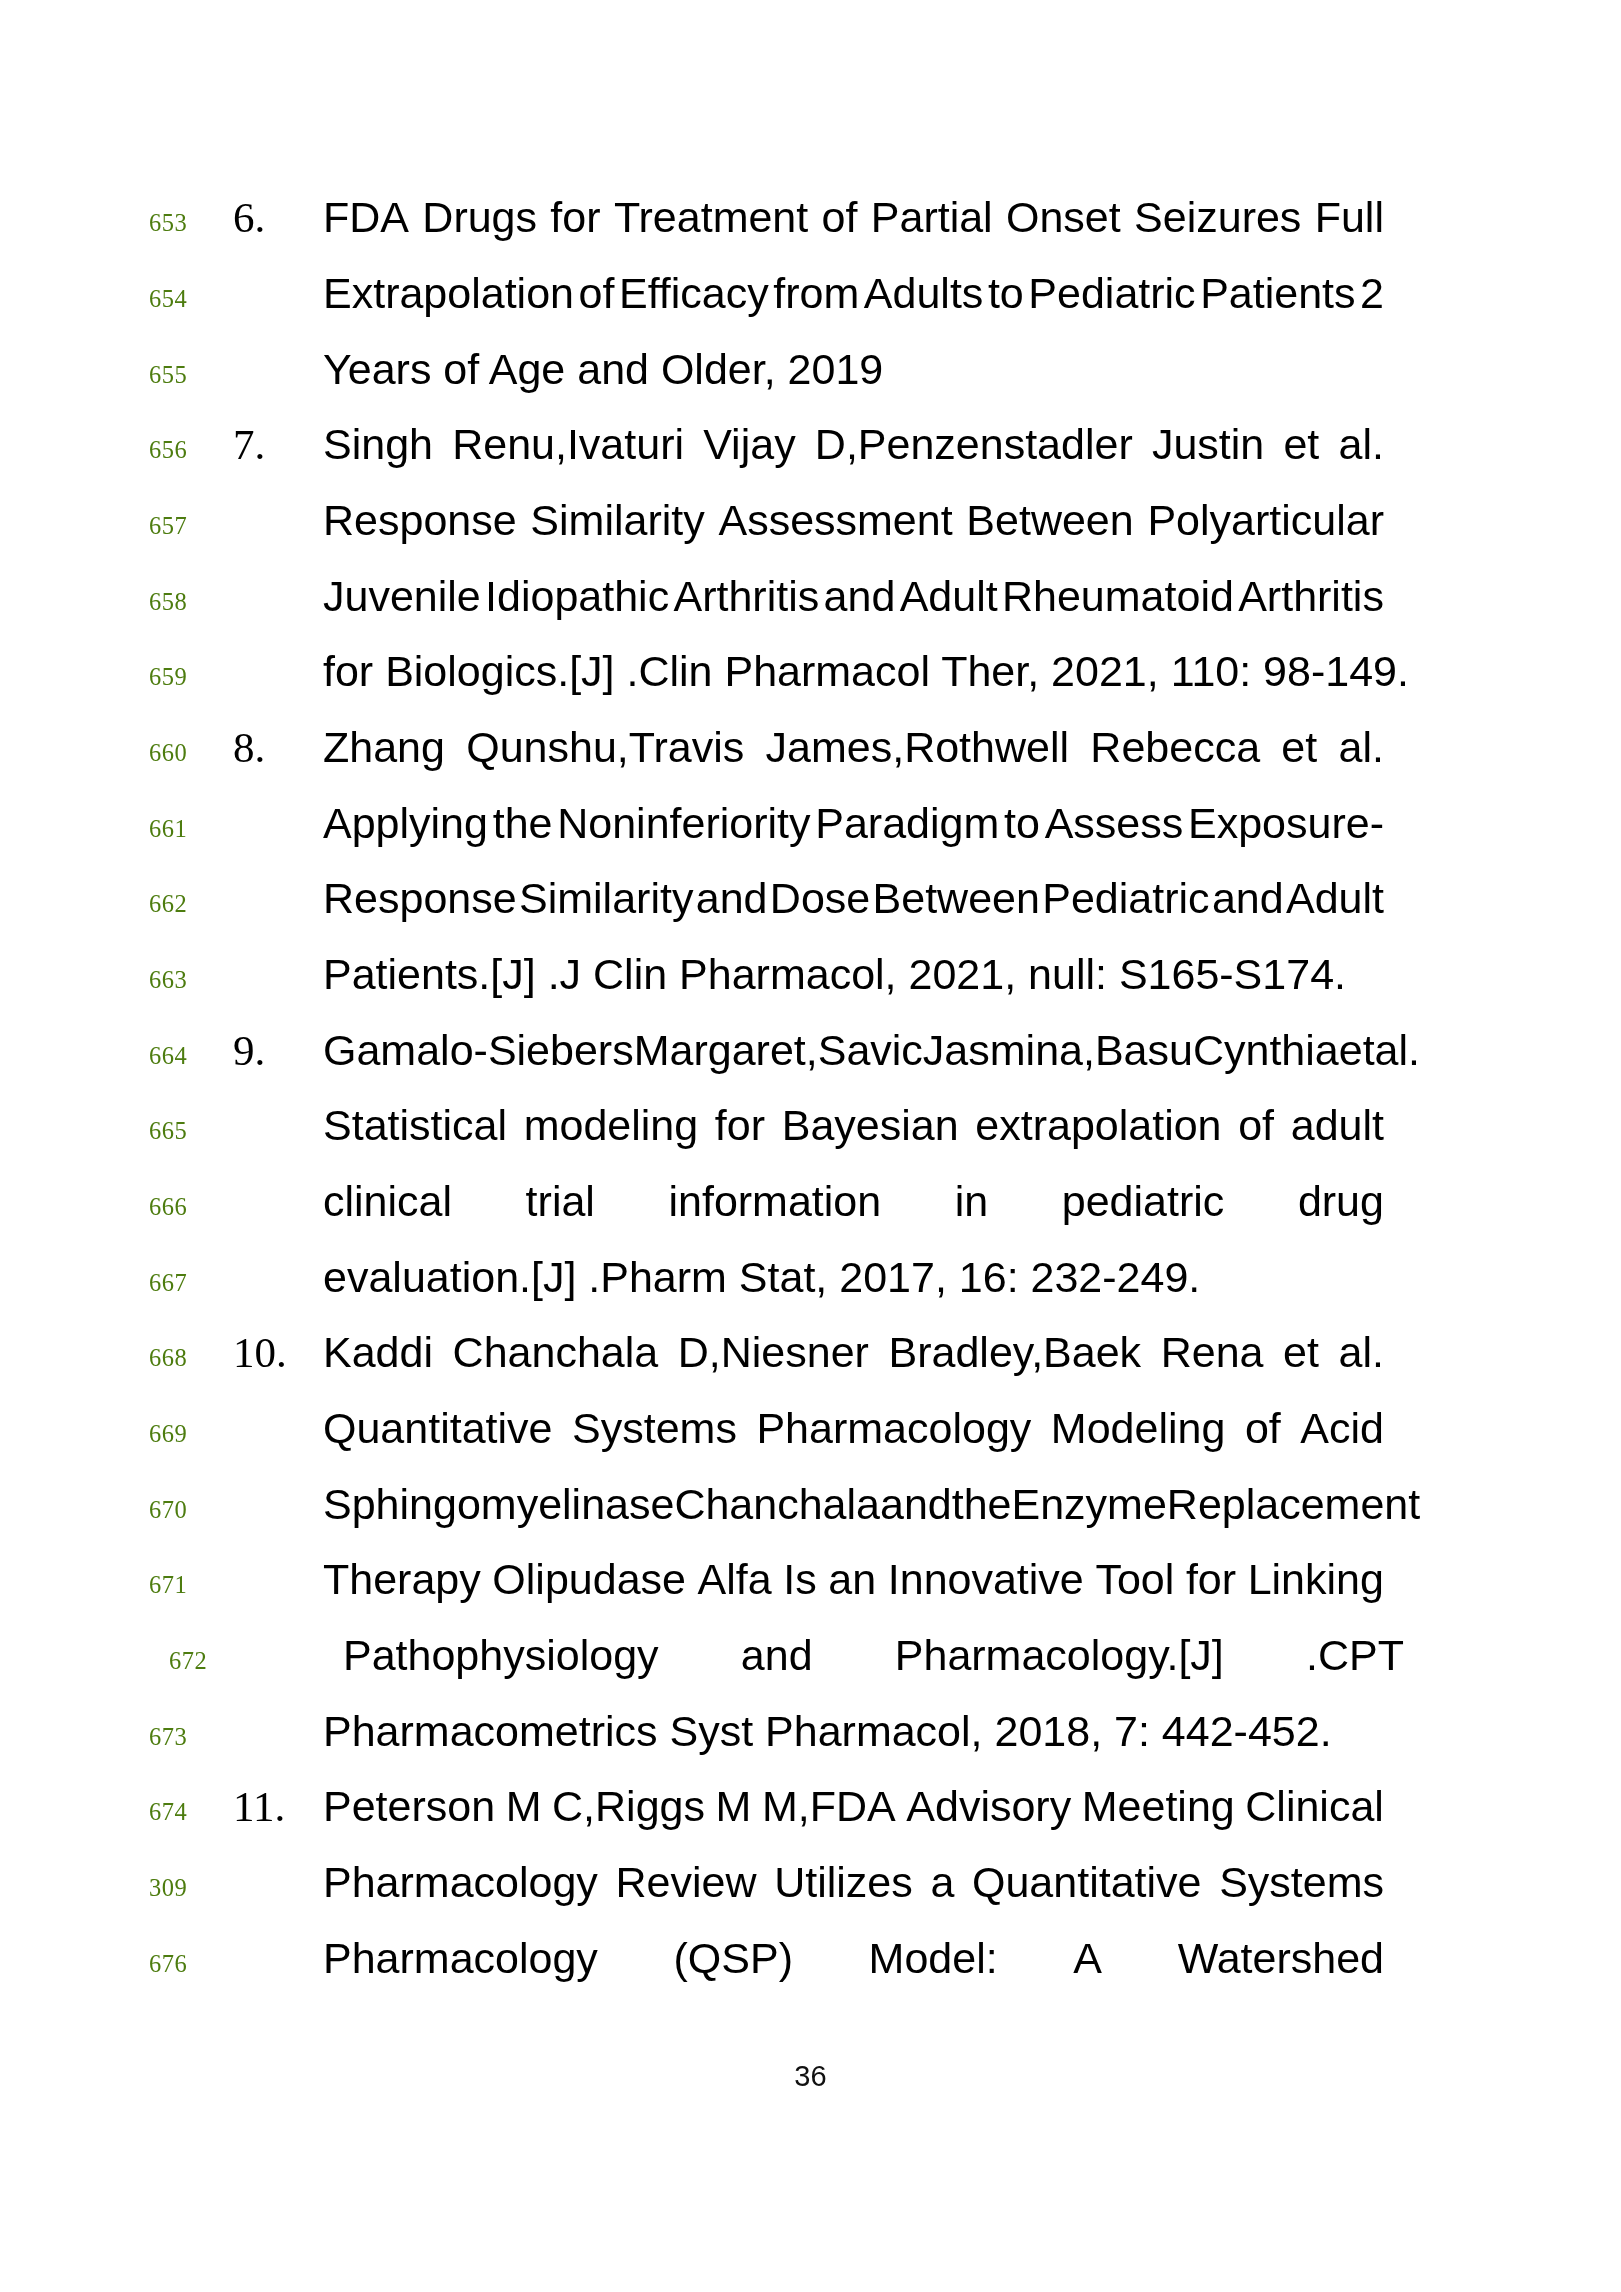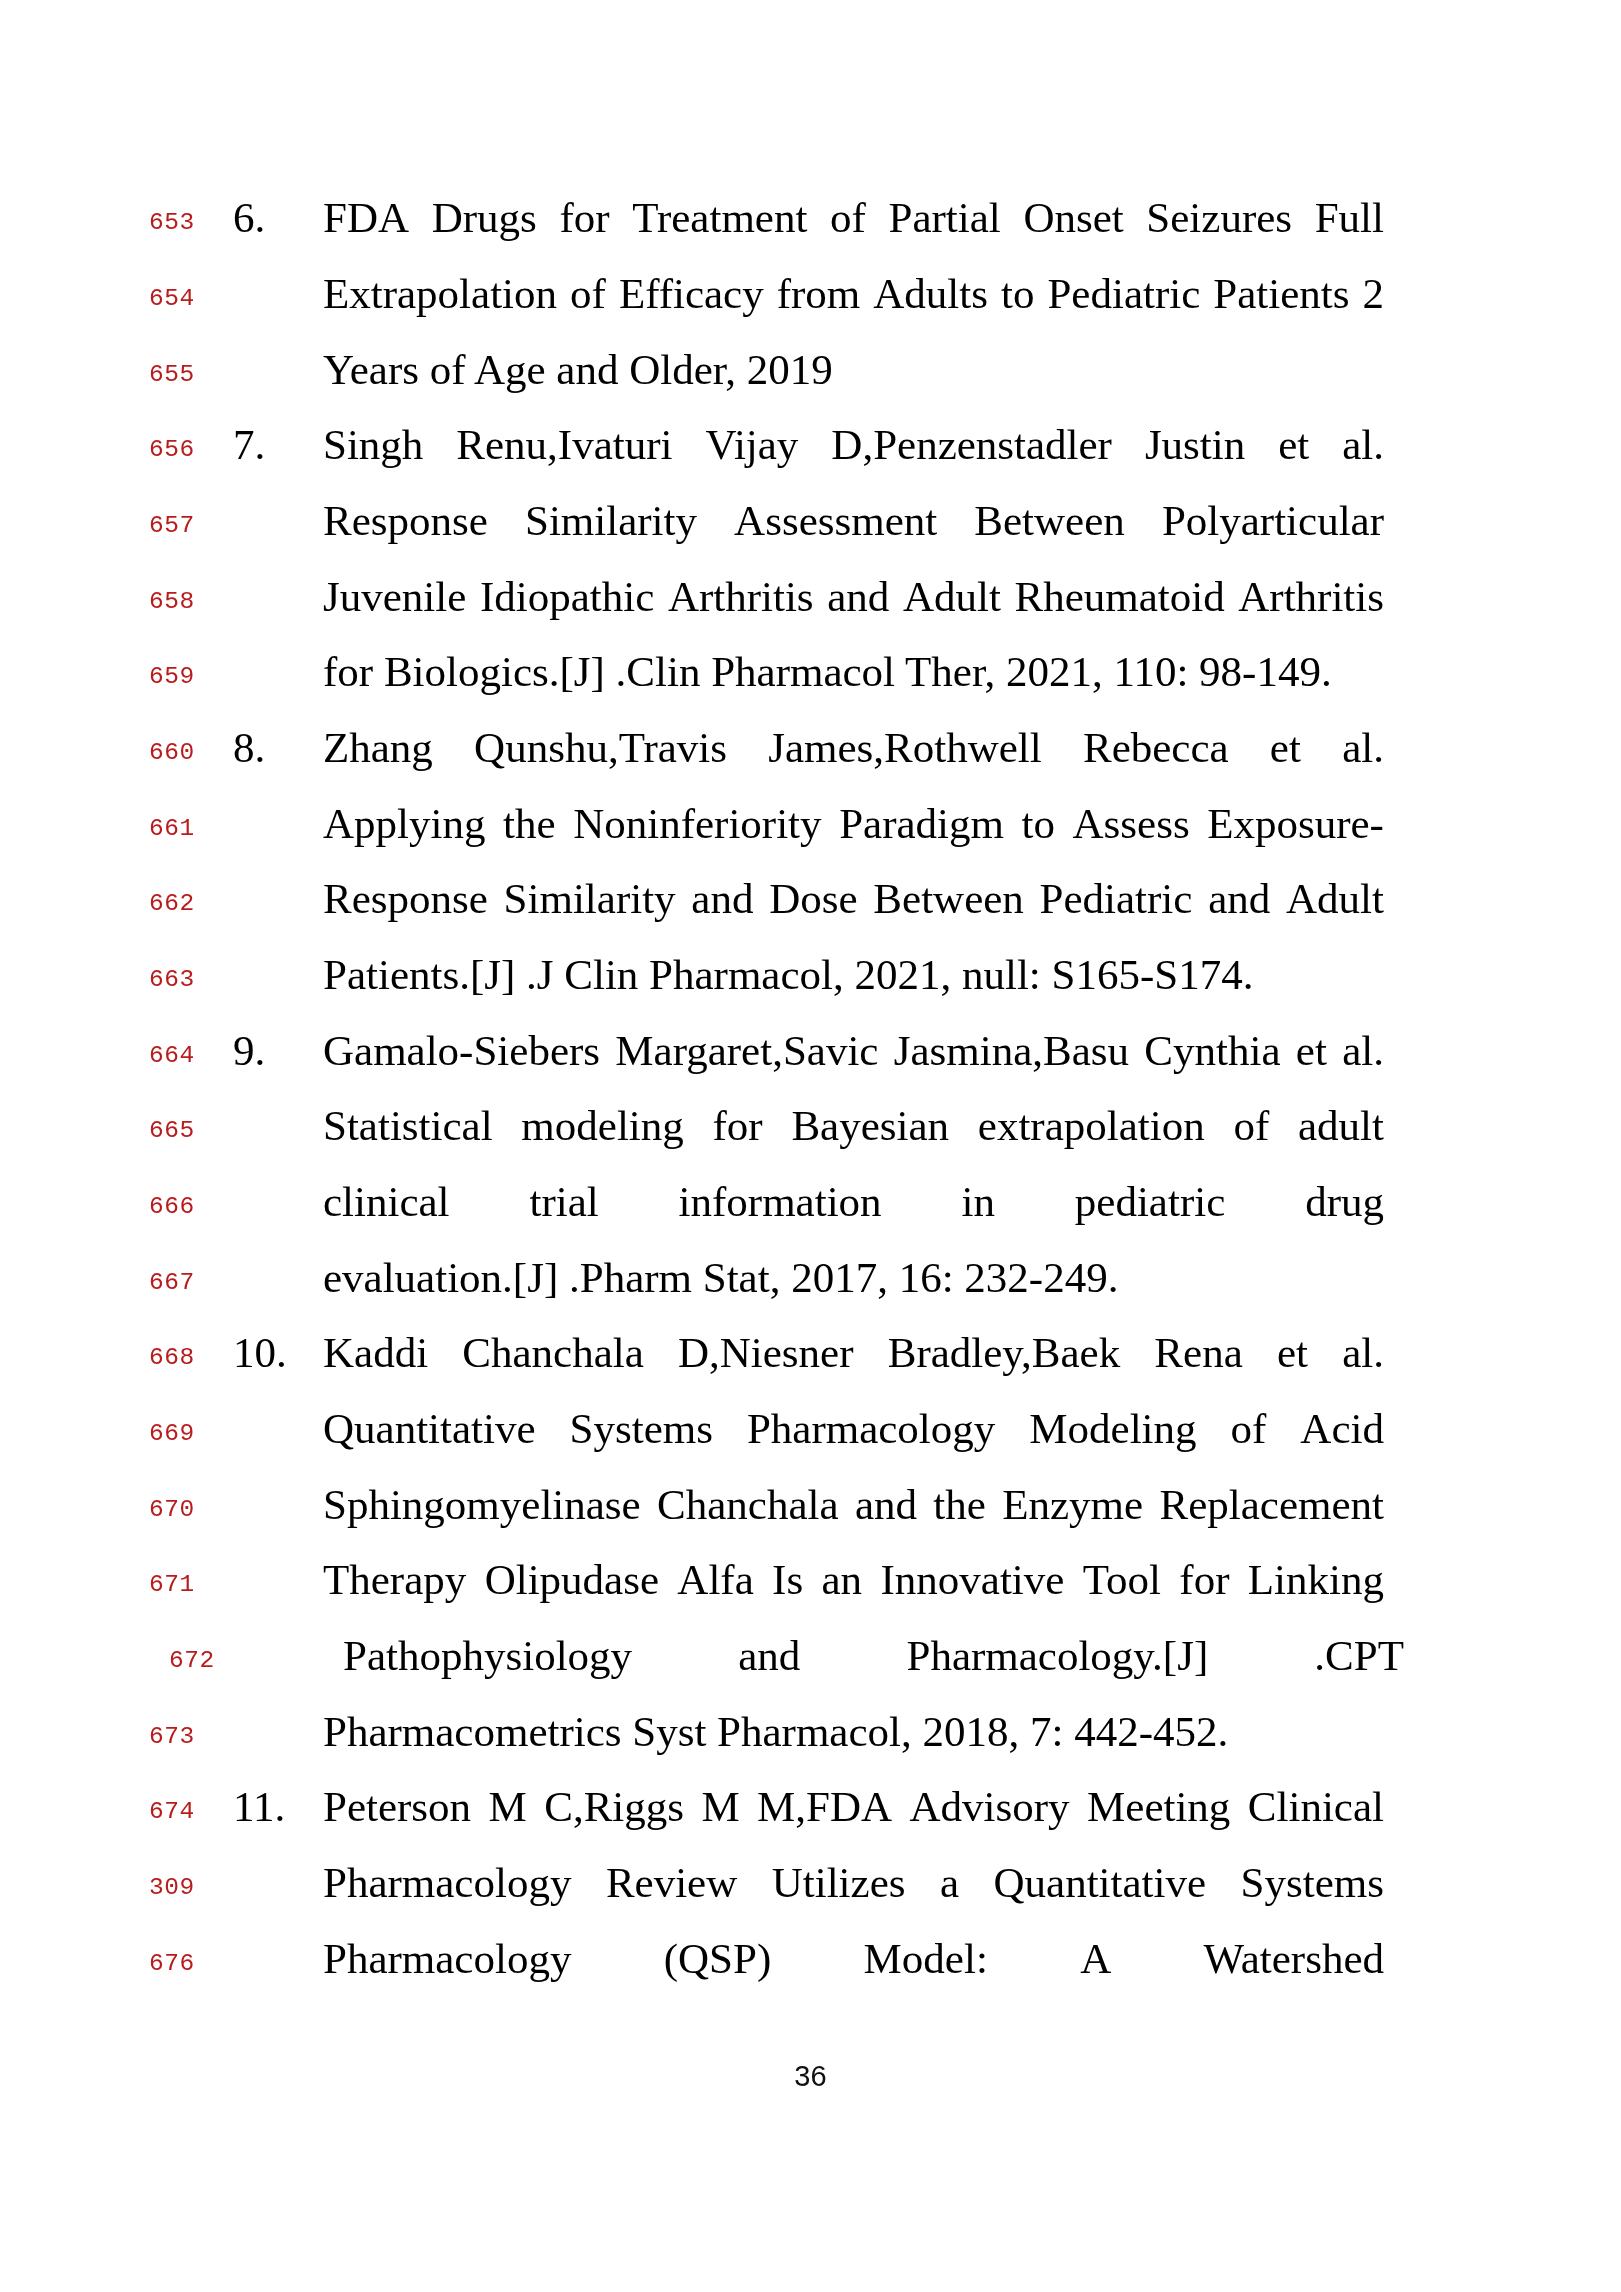--- a/index.html
+++ b/index.html
@@ -25,40 +25,40 @@
       position: absolute;
       left: 0;
       width: 1621px;
       height: 75px;
     }
     .lineno {
       position: absolute;
       left: 149px;
       width: 59px;
       top: 21.6px;
-      font-family: Liberation Mono, monospace;
+      font-family: Liberation Serif, serif;
       font-size: 24.5px;
       line-height: 29px;
-      color: #b91c1c;
+      color: #4d7c0f;
       letter-spacing: 0.5px;
     }
     .refnum {
       position: absolute;
       left: 233px;
       top: 5.9px;
       font-family: "Liberation Serif", "DejaVu Serif", serif;
       font-size: 43px;
       line-height: 51px;
     }
     .text {
       position: absolute;
       left: 323px;
       width: 1061px;
       top: 5.9px;
-      font-family: Liberation Serif, serif;
+      font-family: Liberation Sans, sans-serif;
       font-size: 43px;
       line-height: 51px;
       white-space: nowrap;
       text-align: justify;
       text-align-last: justify;
     }
     .text.last {
       text-align: left;
       text-align-last: left;
     }

